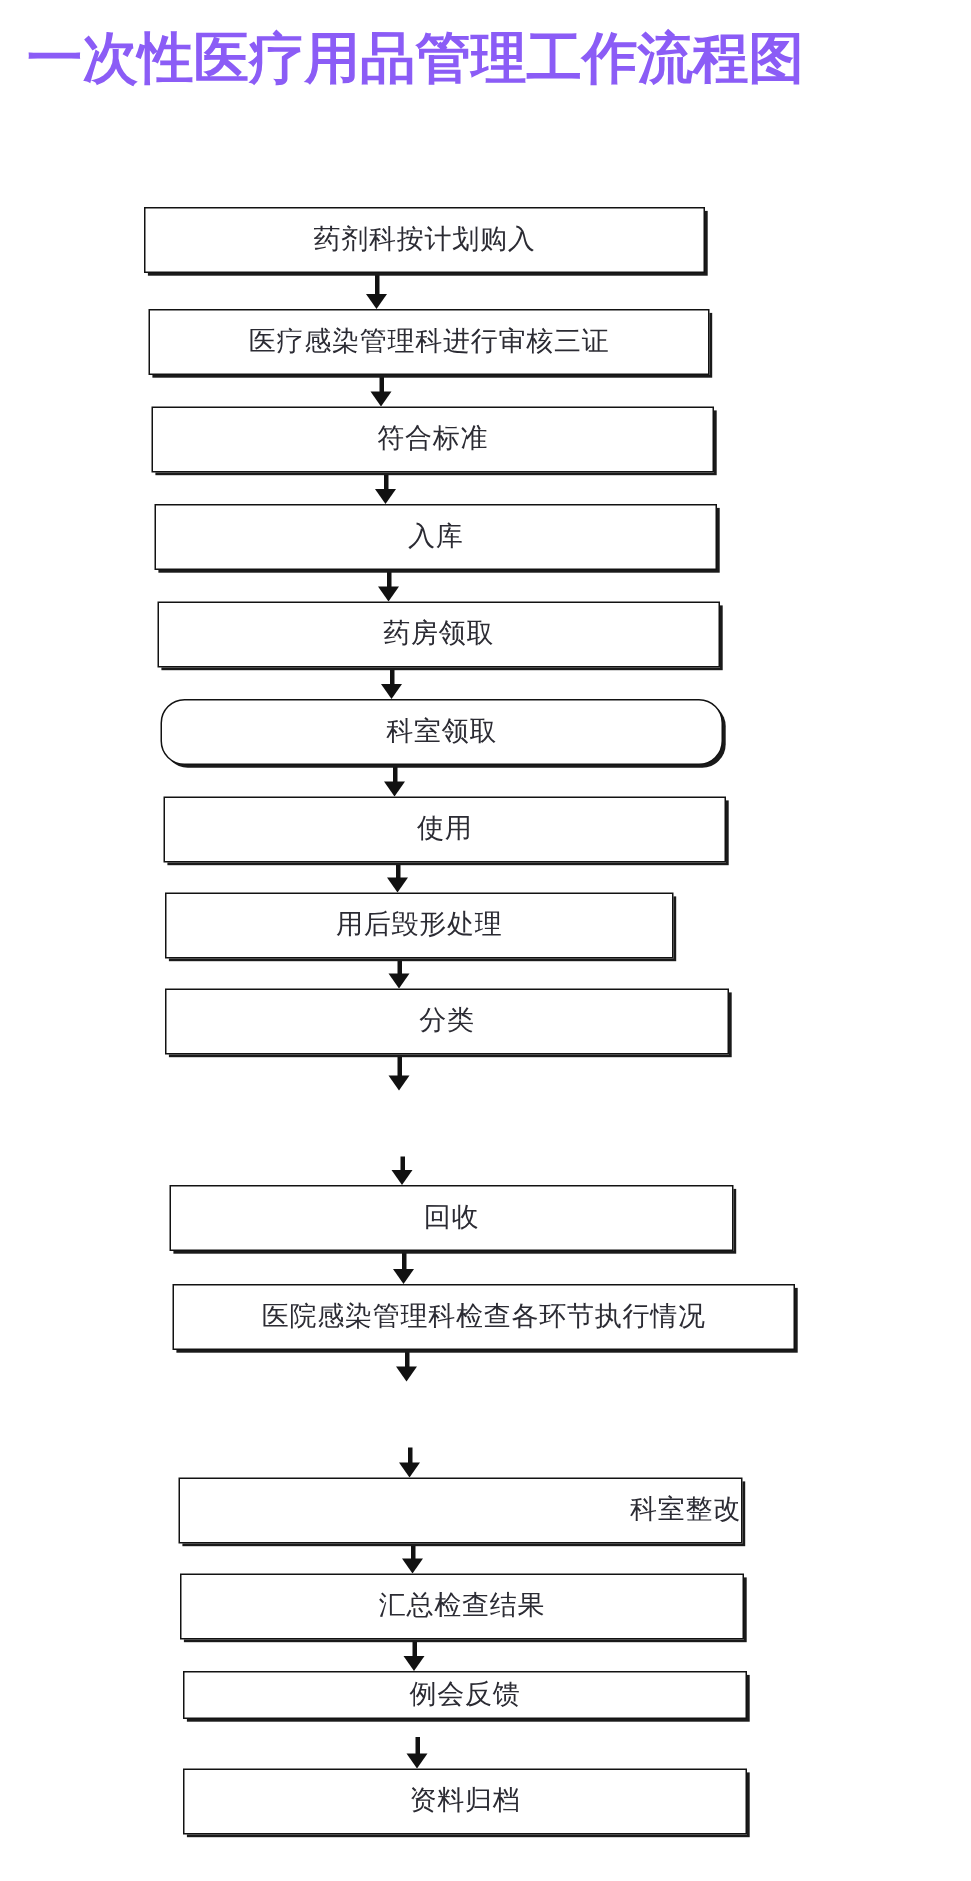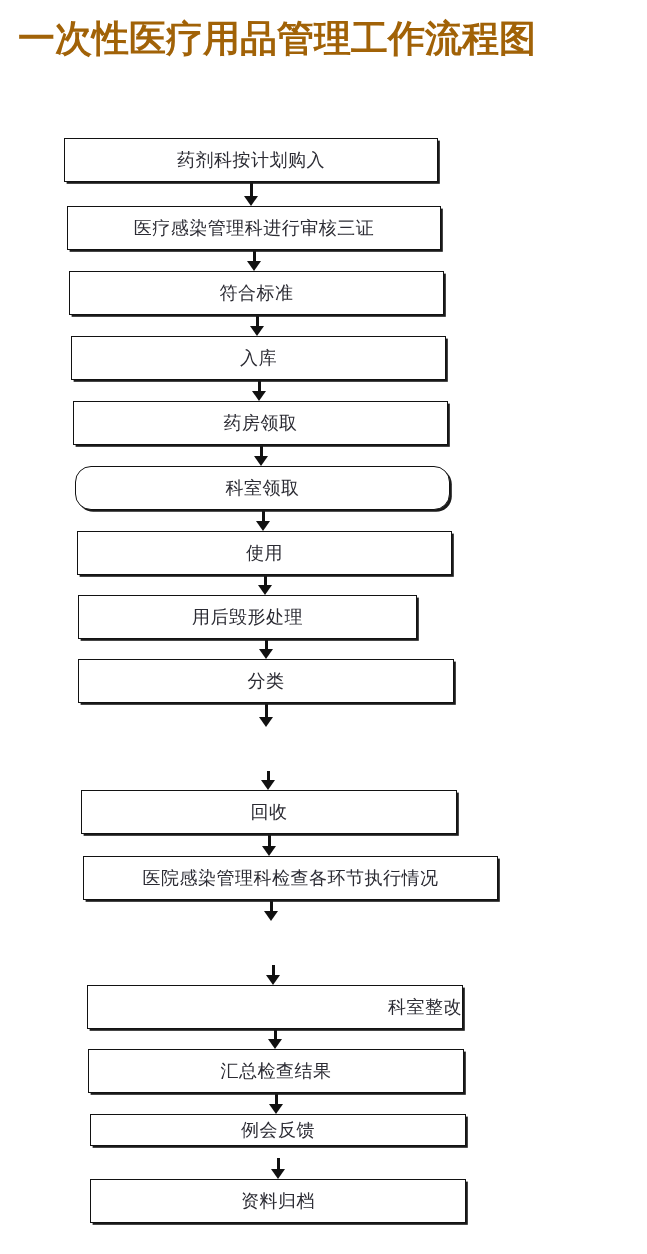--- a/index.html
+++ b/index.html
@@ -17,41 +17,42 @@
 
   #chart-title {
     position: absolute;
     left: 18px;
     top: 16px;
     font-family: "DejaVu Sans", sans-serif;
     font-weight: bold;
     font-size: 37px;
     line-height: 46px;
     letter-spacing: 0px;
-    color: #a16207;
+    color: #8b5cf6;
     white-space: nowrap;
   }
 
   #flow-root {
     position: absolute;
     left: 0;
     top: 0;
     width: 647px;
     height: 1254px;
   }
 
   .flow-node {
     position: absolute;
     box-sizing: border-box;
     border: 1.6px solid #121212;
     background: #ffffff;
     box-shadow: 2.2px 2.2px 0 -0.4px #1a1a1a;
     display: flex;
     align-items: center;
     justify-content: center;
+    margin-left: 32px;
   }
 
   .flow-node-label {
     font-family: "DejaVu Serif", serif;
     font-size: 18px;
     line-height: 20px;
     color: #2b2b33;
     white-space: nowrap;
     letter-spacing: 0.5px;
   }

